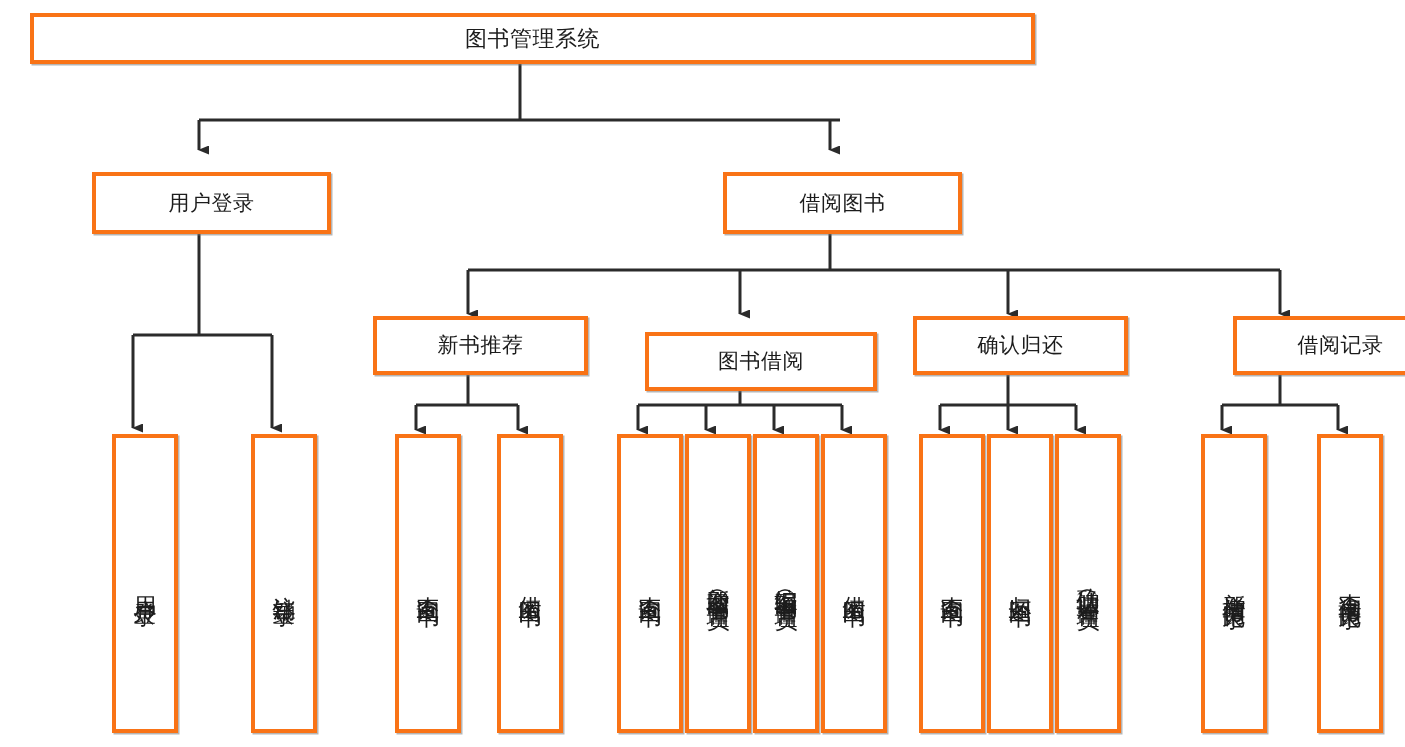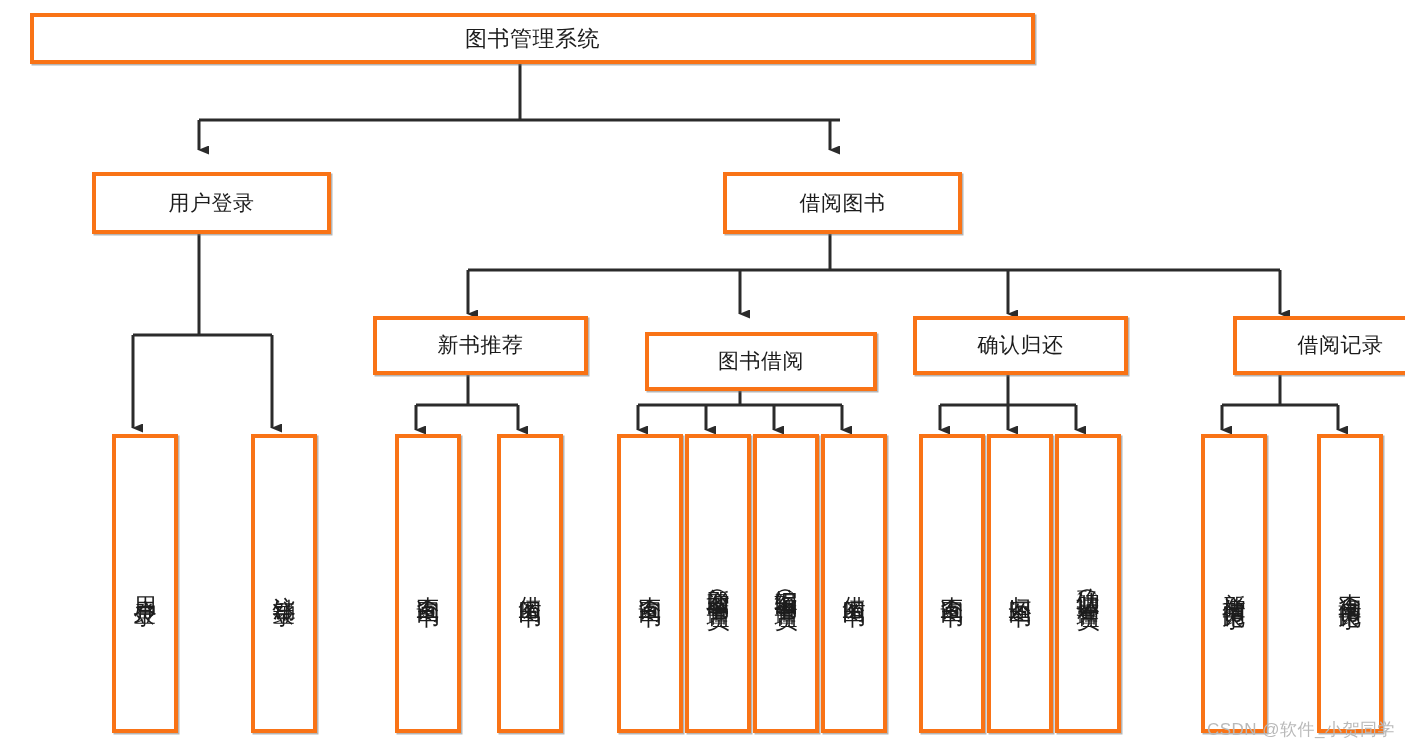--- a/index.html
+++ b/index.html
@@ -201,15 +201,14 @@
   </div>
 
   <div class="node leaf" style="left:1189px; top:434px; width:66px; height:299px;">
     <span class="node-label">新增借阅记录</span>
   </div>
 
   <div class="node leaf" style="left:1305px; top:434px; width:66px; height:299px;">
     <span class="node-label">查询借阅记录</span>
   </div>
 
-  <div class="watermark">CSDN @软件_小贺同学</div>
 
 </div>
 
 </body></html>

